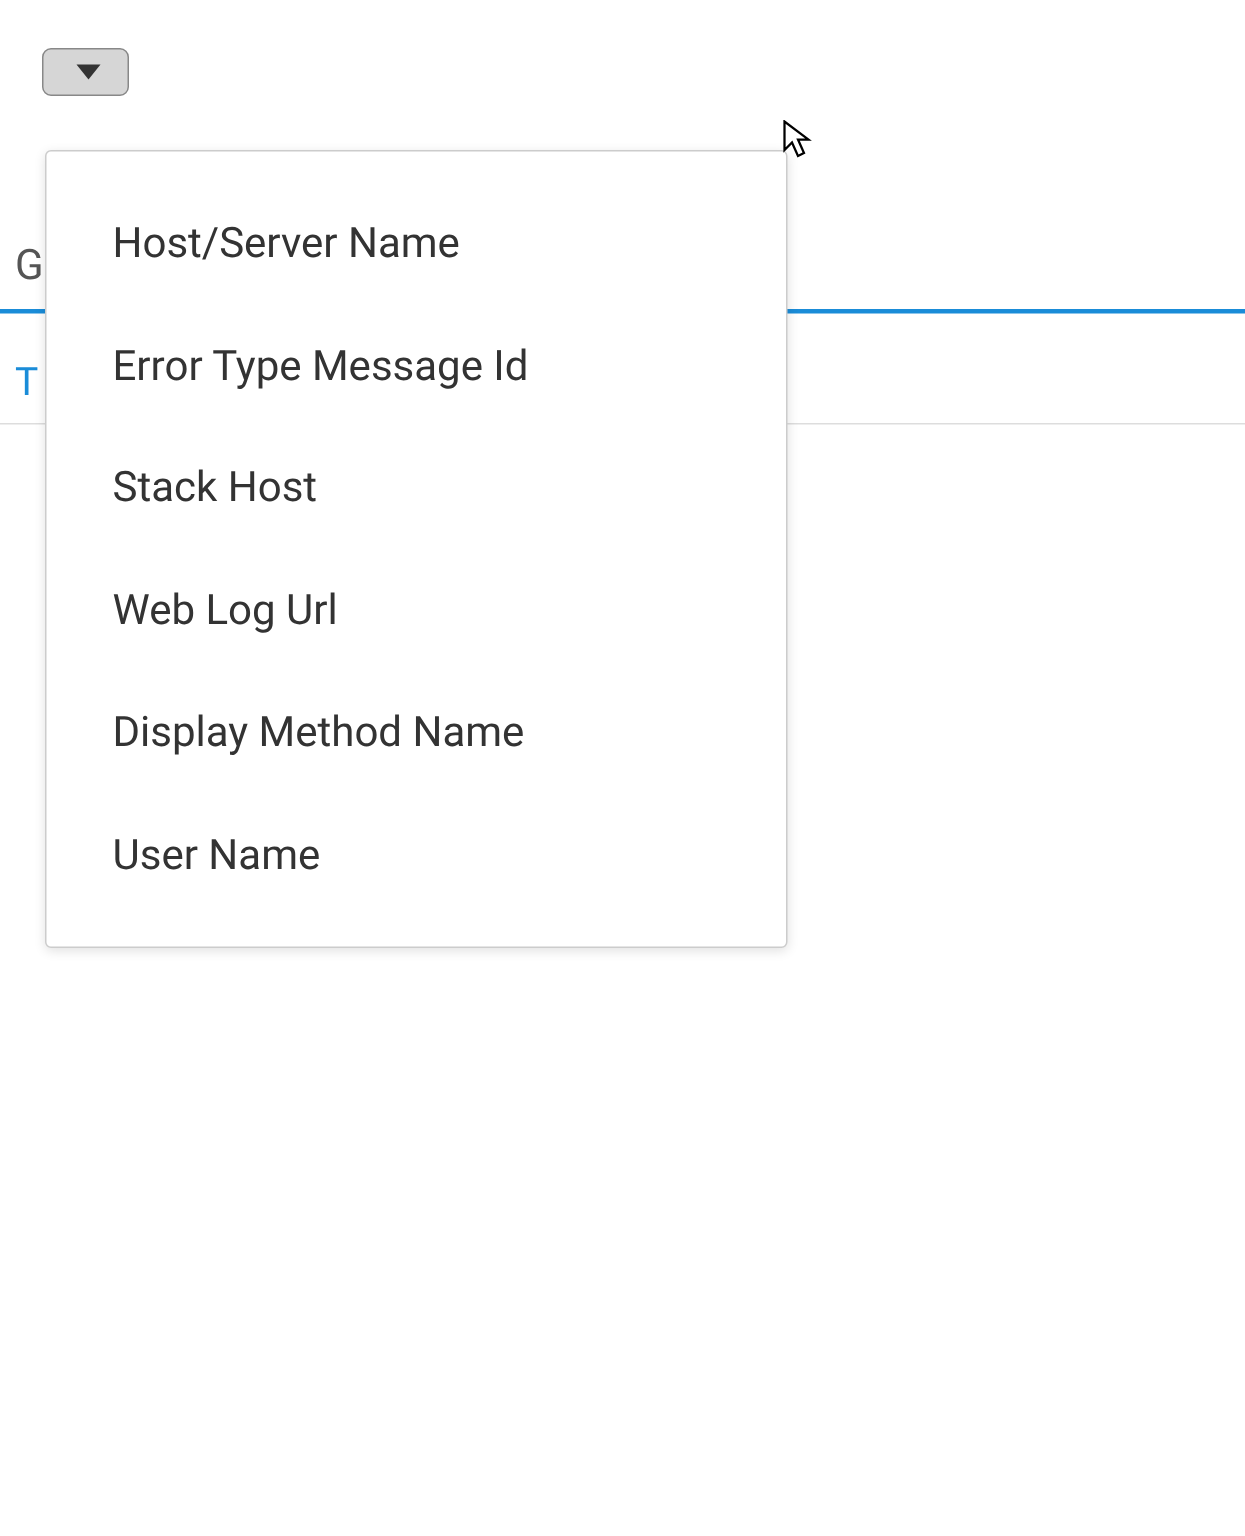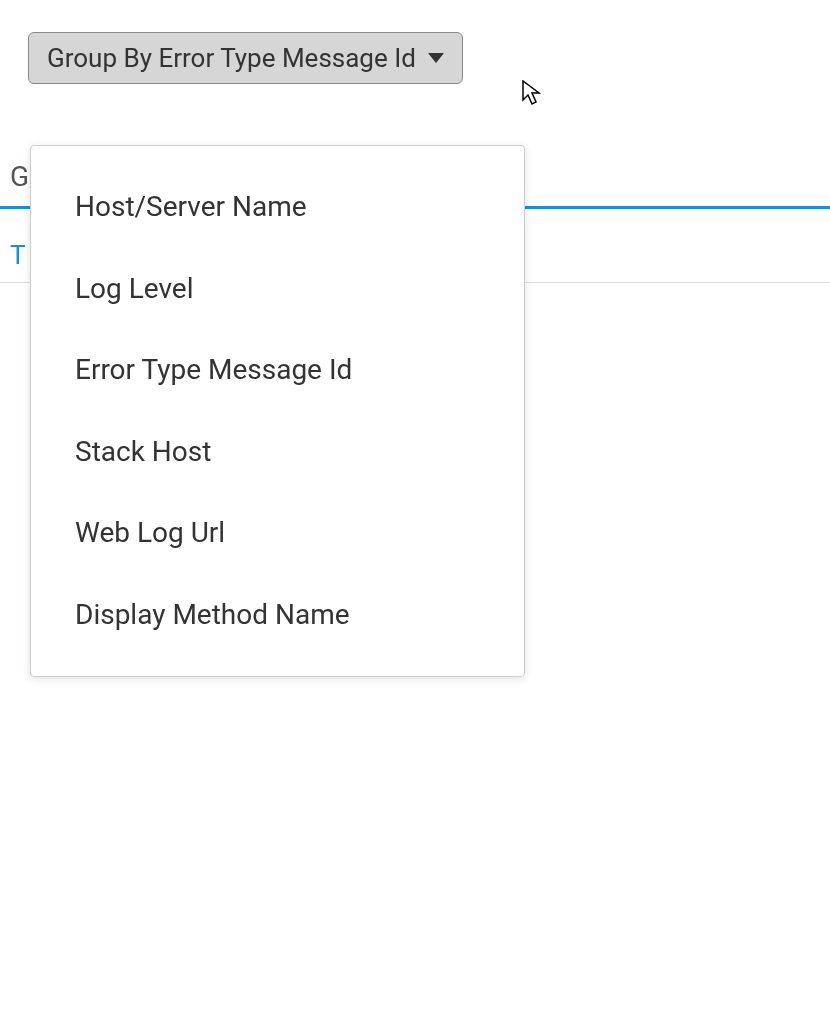--- a/index.html
+++ b/index.html
@@ -84,21 +84,20 @@
       position: absolute;
       top: 100px;
       left: 30px;
       width: 495px;
       background: #ffffff;
       border: 1px solid #ccc;
       border-radius: 4px;
       box-shadow: 0 2px 8px rgba(0,0,0,0.12);
       z-index: 10;
       padding: 20px 0;
-      margin-top: 45px;
     }
     .dropdown-item {
       padding: 24px 44px;
       font-size: 28px;
       color: #333;
       cursor: pointer;
       line-height: 1.2;
     }
   </style>
 </head>
@@ -107,30 +106,29 @@
 <div class="bg-header">
   <span>G</span>
 </div>
 <div class="divider-blue"></div>
 <div class="bg-tab">
   <span>T</span>
 </div>
 <div class="divider-gray"></div>
 
 <div class="dropdown-button">
-  <span>Group By Error Type Message Id</span>
   <span class="caret"></span>
 </div>
 
 <span class="cursor-icon">
   <svg width="22" height="26" viewBox="0 0 22 26">
     <path d="M1 1 L1 20 L6 15 L10 24 L14 22 L10 13 L17 13 Z" fill="#ffffff" stroke="#000000" stroke-width="1.5"></path>
   </svg>
 </span>
 
 <div class="dropdown-menu">
   <div class="dropdown-item">Host/Server Name</div>
-  <div class="dropdown-item">Log Level</div>
   <div class="dropdown-item">Error Type Message Id</div>
   <div class="dropdown-item">Stack Host</div>
   <div class="dropdown-item">Web Log Url</div>
   <div class="dropdown-item">Display Method Name</div>
+  <div class="dropdown-item">User Name</div>
 </div>
 
 </body></html>

